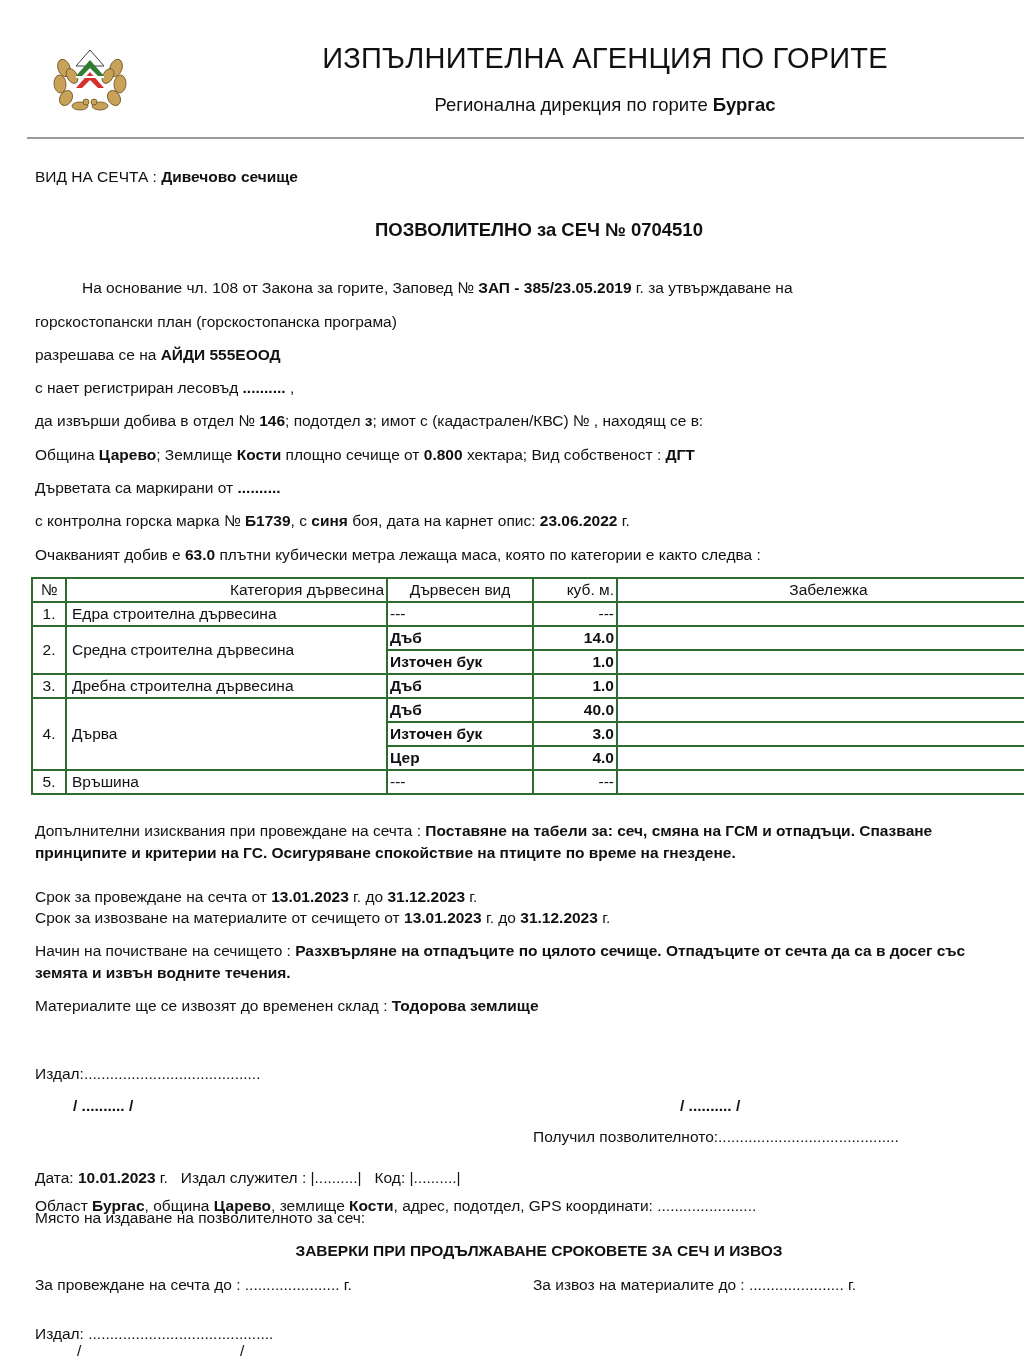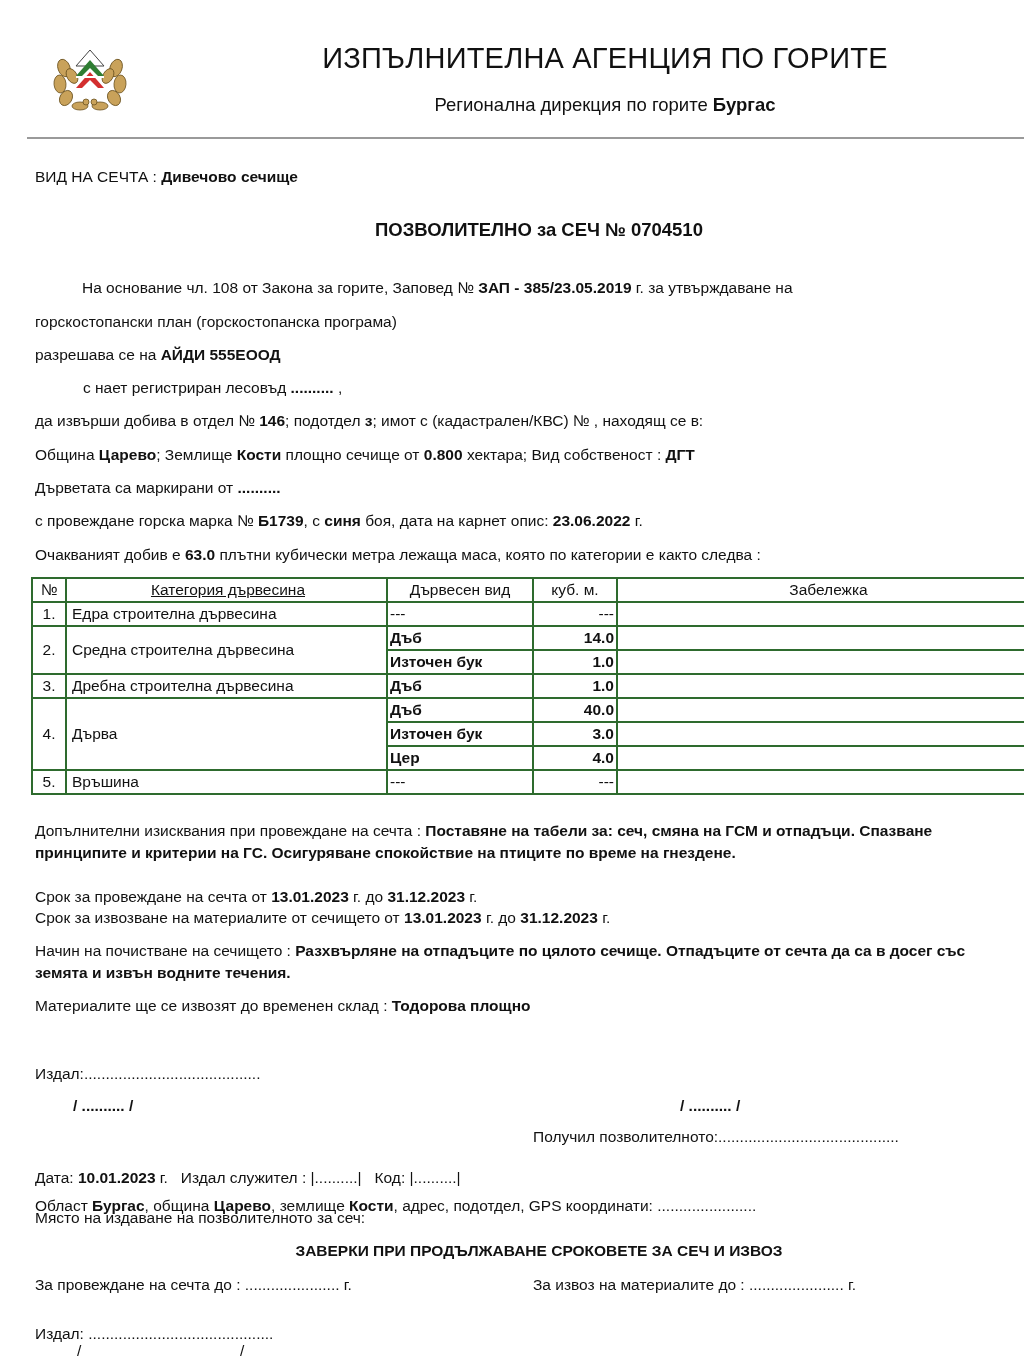--- a/index.html
+++ b/index.html
@@ -74,41 +74,41 @@
 <div class="abs" style="left:82px; top:279px;">
   <span>На основание чл. 108 от Закона за горите, Заповед №</span>
   <b>ЗАП - 385/23.05.2019</b>
   <span>г. за утвърждаване на</span>
 </div>
 <div class="abs ln" style="top:313px;">горскостопански план (горскостопанска програма)</div>
 <div class="abs ln" style="top:346px;">
   <span>разрешава се на</span>
   <b>АЙДИ 555ЕООД</b>
 </div>
-<div class="abs ln" style="top:379px;margin-left:48px;">
+<div class="abs ln" style="top:379px;">
   <span>с нает регистриран лесовъд</span>
   <b>..........</b>
   <span>,</span>
 </div>
 <div class="abs ln" style="top:412px;"><span>да извърши добива в отдел №</span> <b>146</b><span>; подотдел</span> <b>з</b><span>; имот с (кадастрален/КВС) №  , находящ се в:</span></div>
 <div class="abs ln" style="top:446px;"><span>Община</span> <b>Царево</b><span>; Землище</span> <b>Кости</b> <span>площно сечище от</span> <b>0.800</b> <span>хектара; Вид собственост :</span> <b>ДГТ</b></div>
 <div class="abs ln" style="top:479px;">
   <span>Дърветата са маркирани от</span>
   <b>..........</b>
 </div>
-<div class="abs ln" style="top:512px;"><span>с провеждане горска марка №</span> <b>Б1739</b><span>, с</span> <b>синя</b> <span>боя, дата на карнет опис:</span> <b>23.06.2022</b> <span>г.</span></div>
+<div class="abs ln" style="top:512px;"><span>с контролна горска марка №</span> <b>Б1739</b><span>, с</span> <b>синя</b> <span>боя, дата на карнет опис:</span> <b>23.06.2022</b> <span>г.</span></div>
 <div class="abs ln" style="top:546px;"><span>Очакваният добив е</span> <b>63.0</b> <span>плътни кубически метра лежаща маса, която по категории е както следва :</span></div>
 
 <table class="wood">
   <tbody>
       <tr>
     <th class="c-no">№</th>
-    <th class="c-cat" style="text-align:center;text-decoration:underline;">Категория дървесина</th>
+    <th class="c-cat" style="text-align:right;">Категория дървесина</th>
     <th class="c-sp">Дървесен вид</th>
-    <th class="c-vol" style="text-align:center;margin-left:32px;">куб. м.</th>
+    <th class="c-vol" style="text-align:right;margin-left:32px;">куб. м.</th>
     <th class="c-note">Забележка</th>
   </tr>
   <tr>
     <td class="c-no">1.</td>
     <td class="c-cat">Едра строителна дървесина</td>
     <td class="c-sp">---</td>
     <td class="c-vol">---</td>
     <td class="c-note"></td>
   </tr>
   <tr>
@@ -159,21 +159,21 @@
 
 <div class="abs ln" style="top:822px;"><span>Допълнителни изисквания при провеждане на сечта :</span> <b>Поставяне на табели за: сеч, смяна на ГСМ и отпадъци. Спазване</b></div>
 <div class="abs ln" style="top:844px;"><b>принципите и критерии на ГС. Осигуряване спокойствие на птиците по време на гнездене.</b></div>
 
 <div class="abs ln" style="top:888px;text-align:center;"><span>Срок за провеждане на сечта от</span> <b>13.01.2023</b> <span>г. до</span> <b>31.12.2023</b> <span>г.</span></div>
 <div class="abs ln" style="top:909px;"><span>Срок за извозване на материалите от сечището от</span> <b>13.01.2023</b> <span>г. до</span> <b>31.12.2023</b> <span>г.</span></div>
 
 <div class="abs ln" style="top:942px;"><span>Начин на почистване на сечището :</span> <b>Разхвърляне на отпадъците по цялото сечище. Отпадъците от сечта да са в досег със</b></div>
 <div class="abs ln" style="top:964px;"><b>земята и извън водните течения.</b></div>
 
-<div class="abs ln" style="top:997px;"><span>Материалите ще се извозят до временен склад :</span> <b>Тодорова площно</b></div>
+<div class="abs ln" style="top:997px;"><span>Материалите ще се извозят до временен склад :</span> <b>Тодорова землище</b></div>
 
 <div class="abs ln" style="top:1065px;">Издал:.........................................</div>
 <div class="abs" style="left:73px; top:1097px; font-weight:700;">/ .......... /</div>
 <div class="abs" style="left:533px; top:1128px;">Получил позволителното:..........................................</div>
 <div class="abs" style="left:680px; top:1097px; font-weight:700;">/ .......... /</div>
 
 <div class="abs ln" style="top:1129px;margin-top:40px;"><span>Дата:</span> <b>10.01.2023</b> <span>г.</span>&nbsp;&nbsp;&nbsp;<span>Издал служител : |..........|</span>&nbsp;&nbsp;&nbsp;<span>Код: |..........|</span></div>
 
 <div class="abs ln" style="top:1209px;">Място на издаване на позволителното за сеч:</div>
 <div class="abs ln" style="top:1197px;"><span>Област</span> <b>Бургас</b><span>, община</span> <b>Царево</b><span>, землище</span> <b>Кости</b><span>, адрес, подотдел, GPS координати: .......................</span></div>

